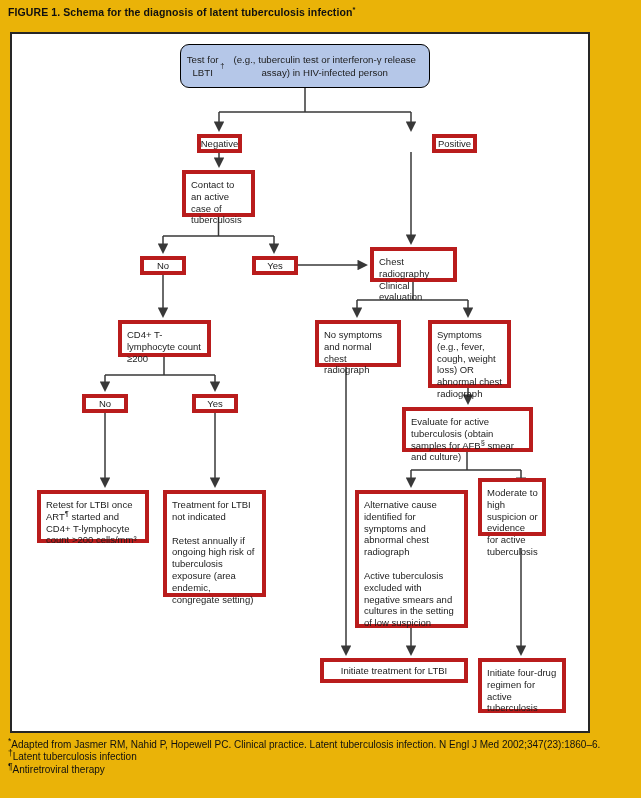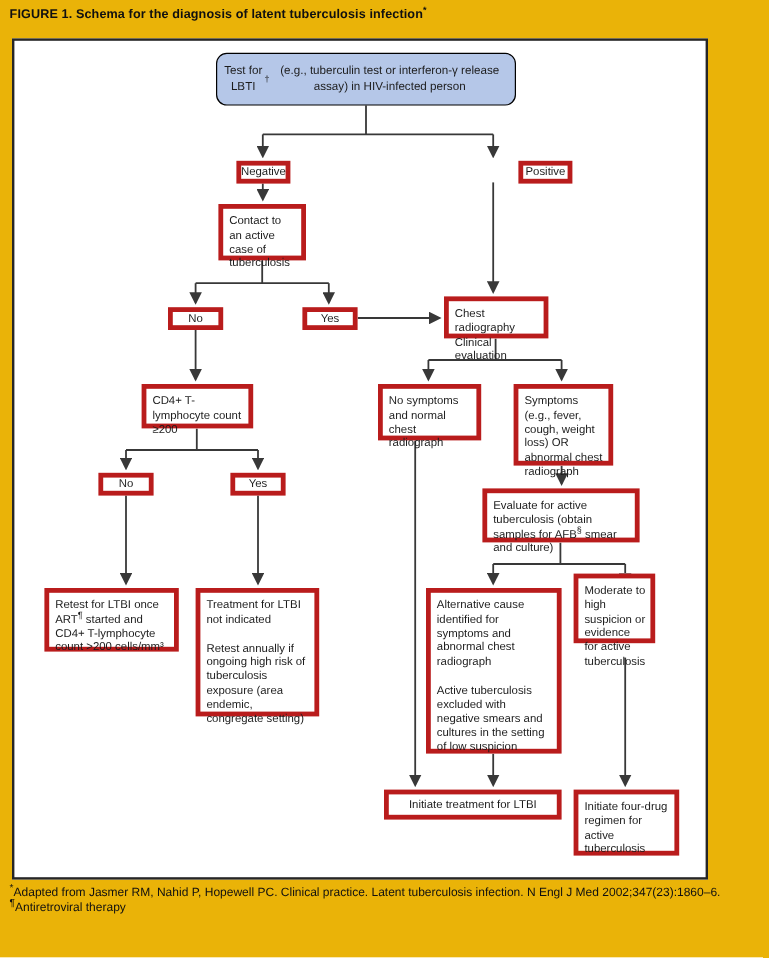--- a/index.html
+++ b/index.html
@@ -112,17 +112,20 @@
   <div class="node" style="left:478px; top:478px; width:68px; height:58px;">Moderate to high suspicion or evidence for active tuberculosis</div>
 
   <div class="node center" style="left:320px; top:658px; width:148px; height:25px;">Initiate treatment for LTBI</div>
   <div class="node" style="left:478px; top:658px; width:88px; height:55px;">Initiate four-drug regimen for active tuberculosis</div>
 
   <div class="footnotes">
     <div class="fn">
       <sup>*</sup><span class="fn-text">Adapted from Jasmer RM, Nahid P, Hopewell PC. Clinical practice. Latent tuberculosis infection. N Engl J Med 2002;347(23):1860–6.</span>
     </div>
     <div class="fn">
+      <sup>†</sup><span class="fn-text">Latent tuberculosis infection</span>
+    </div>
+    <div class="fn">
       <sup>¶</sup><span class="fn-text">Antiretroviral therapy</span>
     </div>
   </div>
 
 </div>
 
 </body></html>

